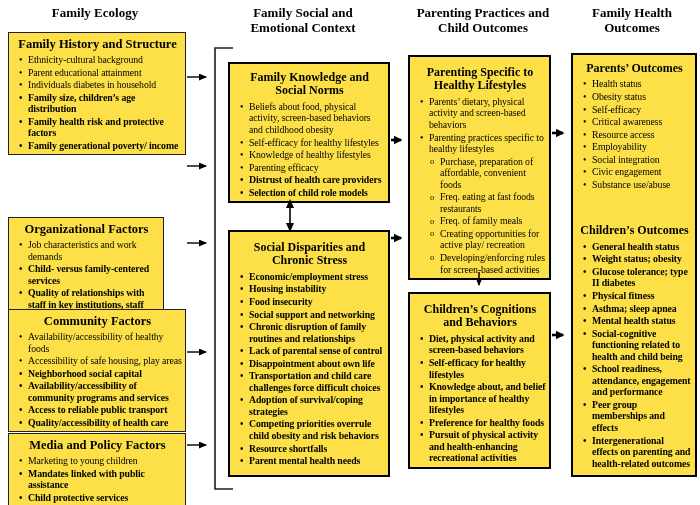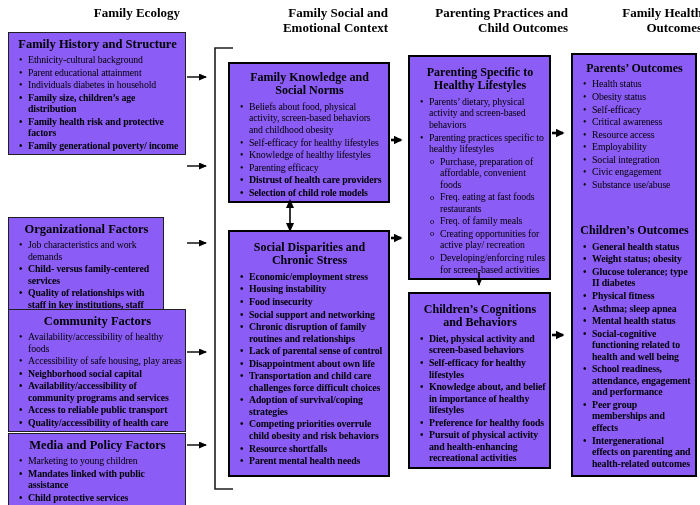--- a/index.html
+++ b/index.html
@@ -2,24 +2,24 @@
 <html><head>
 <meta charset="utf-8">
 <style>
   html,body { margin:0; padding:0; background:#ffffff; }
   .canvas {
     position:relative; width:700px; height:505px; background:#fff;
     font-family:"Liberation Serif", serif; color:#000; overflow:hidden;
   }
   .col-header {
     position:absolute; font-weight:bold; font-size:13px; line-height:1.12;
-    text-align:right; white-space:pre-line;
+    text-align:center; white-space:pre-line;
   }
   .box {
-    position:absolute; background:#8b5cf6; border:1.5px solid #1f1f1f;
+    position:absolute; background:#fde047; border:1.5px solid #1f1f1f;
     box-sizing:border-box; padding:3px 3px 2px 4px;
   }
   .box.heavy { border-width:2px; border-color:#000; }
   .box .title {
     font-weight:bold; text-align:center; font-size:12px; line-height:1.12;
     margin:1px 0 3px 0; white-space:pre-line;
   }
   ul.bullets { margin:0; padding:0 0 0 15px; list-style:none; }
   ul.bullets li {
     position:relative; font-size:9.8px; line-height:1.18;
@@ -167,21 +167,21 @@
     </div>
     <div class="outcomes-section">
       <div class="title">Children’s Outcomes</div>
       <ul class="bullets">
           <li class="b">General health status</li>
           <li class="b">Weight status; obesity</li>
           <li class="b">Glucose tolerance; type II diabetes</li>
           <li class="b">Physical fitness</li>
           <li class="b">Asthma; sleep apnea</li>
           <li class="b">Mental health status</li>
-          <li class="b">Social-cognitive functioning related to health and well being</li>
+          <li class="b">Social-cognitive functioning related to health and child being</li>
           <li class="b">School readiness, attendance, engagement and performance</li>
           <li class="b">Peer group memberships and effects</li>
           <li class="b">Intergenerational effects on parenting and health-related outcomes</li>
         </ul>
     </div>
   </div>
 
   <svg class="overlay" width="700" height="505" viewBox="0 0 700 505">
     <defs>
       <marker id="ah-thin" viewBox="0 0 10 8" markerWidth="10" markerHeight="8" refX="7" refY="3.5" orient="auto" markerUnits="userSpaceOnUse">

